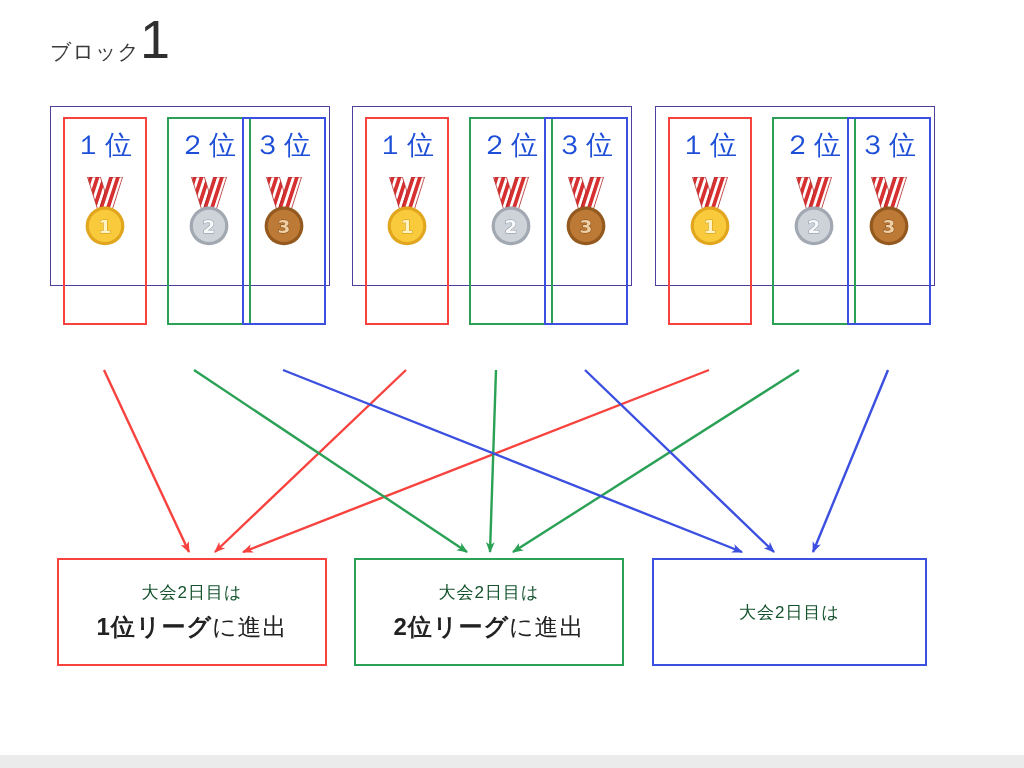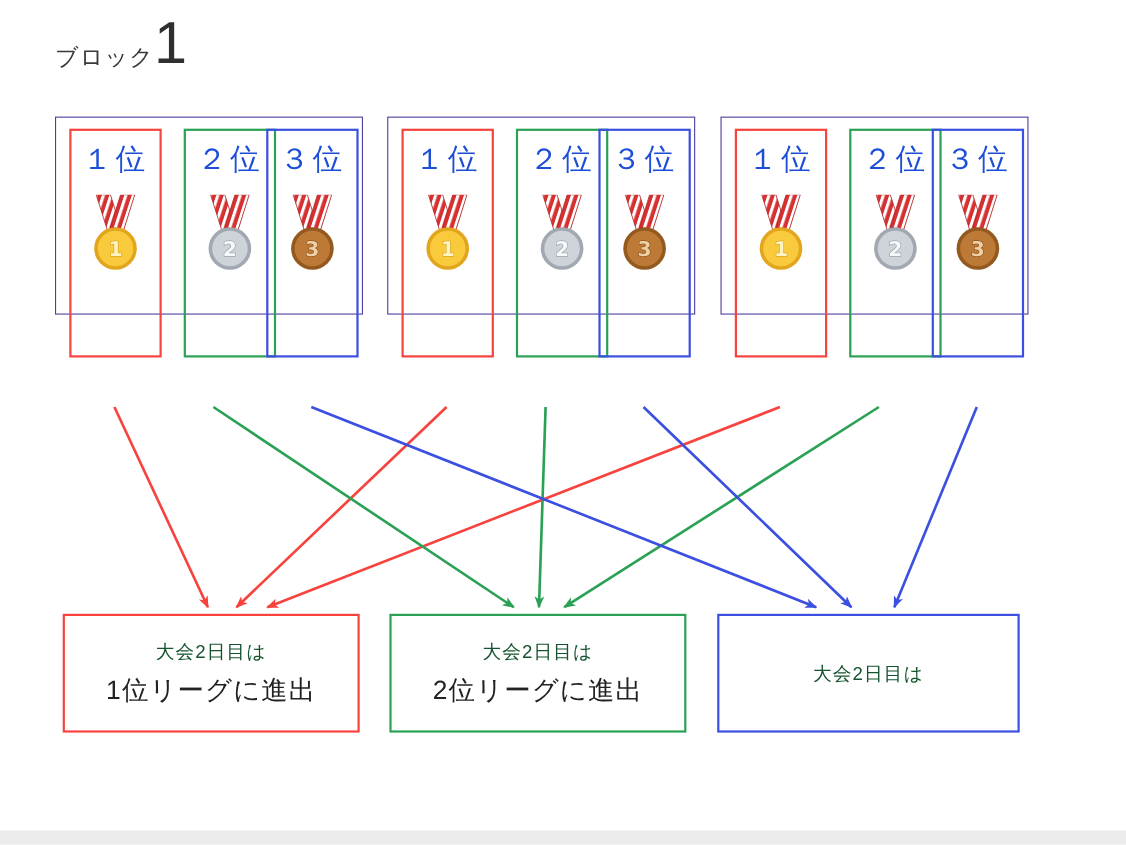--- a/index.html
+++ b/index.html
@@ -52,21 +52,21 @@
   .arrows line{stroke-width:2.4;}
 
   
   .league{position:absolute;top:558px;height:108px;border:2.6px solid;background:#fff;
     display:flex;flex-direction:column;align-items:center;justify-content:center;gap:7px;z-index:2;}
   .league-1{left:57px;width:270px;border-color:var(--rank1);}
   .league-2{left:354px;width:270px;border-color:var(--rank2);}
   .league-3{left:652px;width:275px;border-color:var(--rank3);}
   .league-line1{font-size:17px;color:#14532d;letter-spacing:1px;}
   .league-line2{font-size:24px;color:#222;letter-spacing:1px;}
-  .league-line2 .bold{font-weight:400;}
+  .league-line2 .bold{font-weight:700;}
 
   .bottom-strip{position:absolute;left:0;bottom:0;width:1024px;height:13px;background:#ebebeb;}
 </style>
 </head>
 <body>
 
 <svg width="0" height="0" style="position:absolute" aria-hidden="true">
   <defs>
     <pattern id="ribbonStripe" width="7" height="7" patternUnits="userSpaceOnUse" patternTransform="rotate(18)">
       <rect width="7" height="7" fill="#d63031"></rect>

